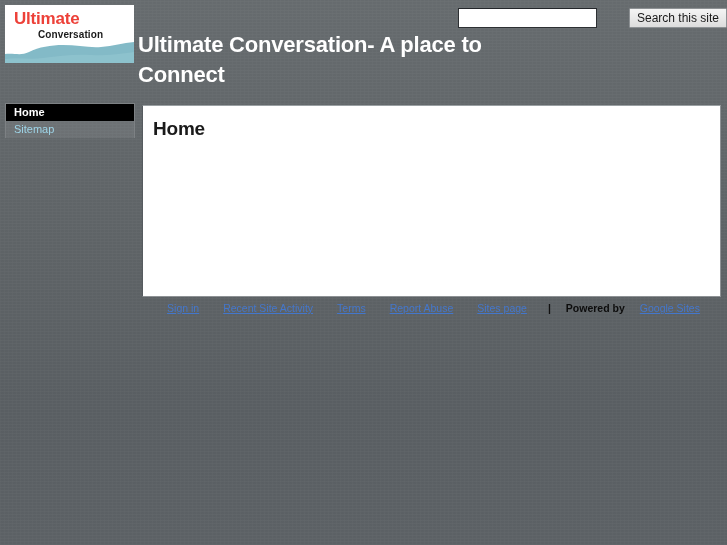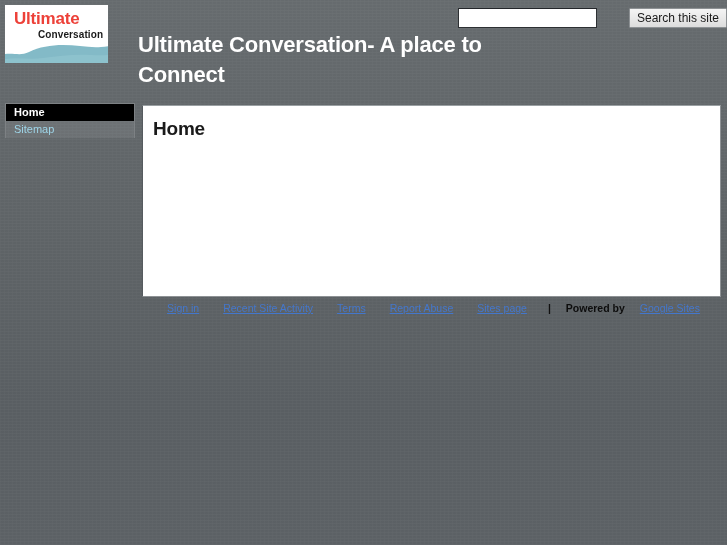--- a/index.html
+++ b/index.html
@@ -42,21 +42,21 @@
     position: absolute;
     left: 0;
     top: 0;
     width: 727px;
     height: 100px;
   }
   .logo-box {
     position: absolute;
     left: 5px;
     top: 5px;
-    width: 103px;
+    width: 129px;
     height: 58px;
     background: #ffffff;
     overflow: hidden;
   }
   .logo-ultimate {
     position: absolute;
     left: 9px;
     top: 4px;
     font-family: "Liberation Sans", sans-serif;
     font-size: 17px;

